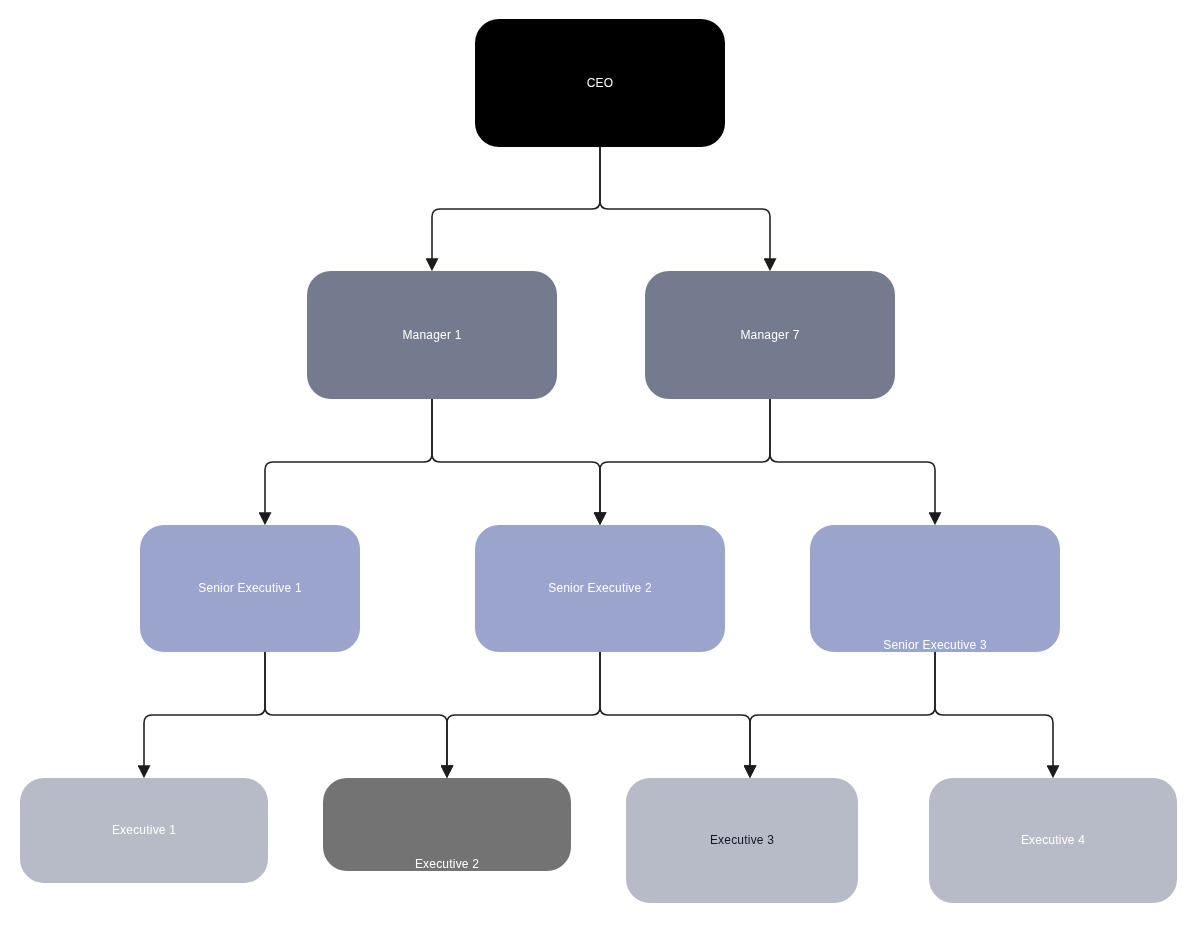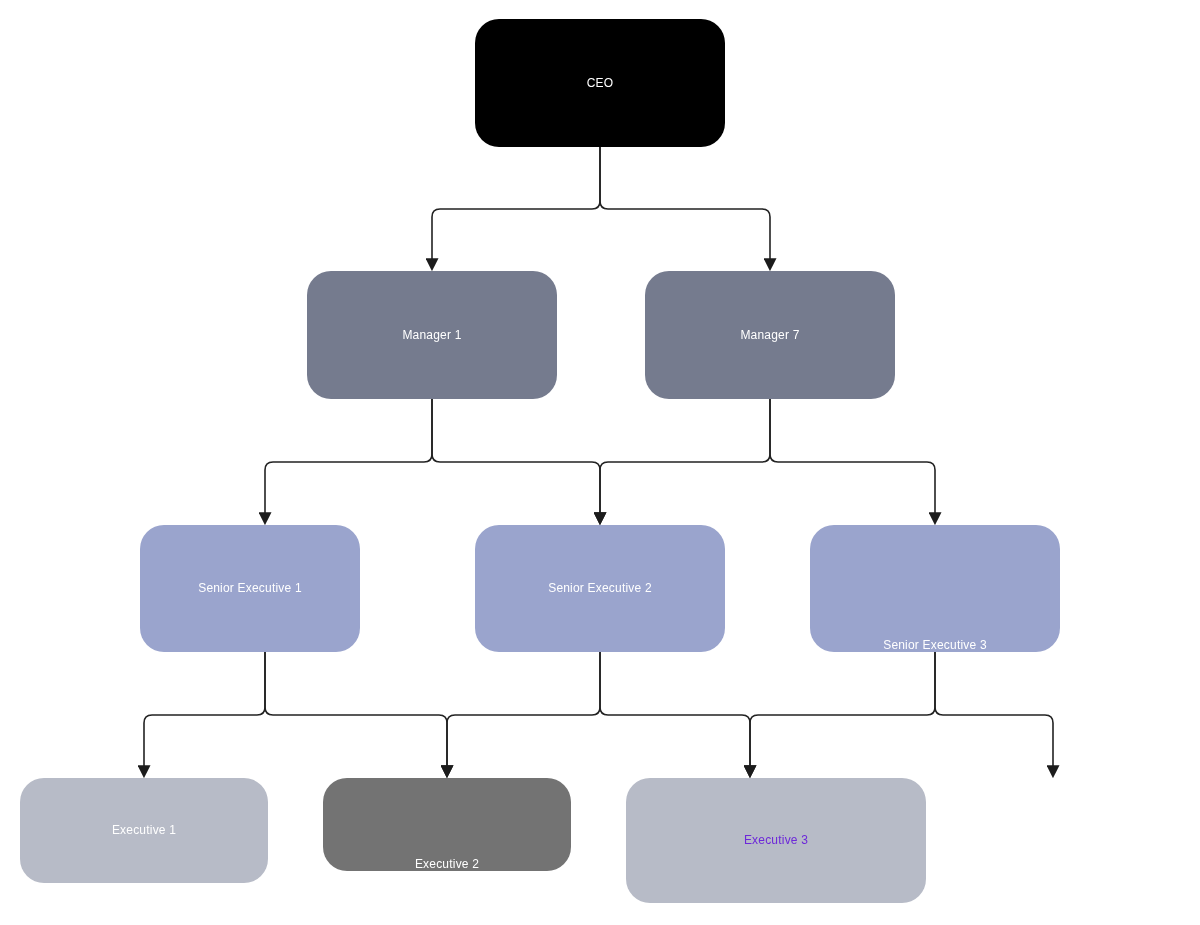--- a/index.html
+++ b/index.html
@@ -92,17 +92,20 @@
       </div>
       <div class="node" style="left: 810px; top: 525px; width: 250px; height: 127px; background: rgb(154, 164, 205); color: rgb(255, 255, 255); align-items: flex-end;">
         <span class="node-label">Senior Executive 3</span>
       </div>
       <div class="node" style="left: 20px; top: 778px; width: 248px; height: 105px; background: rgb(183, 187, 199); color: rgb(255, 255, 255);">
         <span class="node-label">Executive 1</span>
       </div>
       <div class="node" style="left: 323px; top: 778px; width: 248px; height: 93px; background: #737373; color: rgb(255, 255, 255); align-items: flex-end;">
         <span class="node-label">Executive 2</span>
       </div>
-      <div class="node" style="left: 626px; top: 778px; width: 300px; height: 125px; background: rgb(183, 187, 199); color: #6d28d9;">
+      <div class="node" style="left: 626px; top: 778px; width: 232px; height: 125px; background: rgb(183, 187, 199); color: #0f172a;">
         <span class="node-label">Executive 3</span>
+      </div>
+      <div class="node" style="left: 929px; top: 778px; width: 248px; height: 125px; background: rgb(183, 187, 199); color: rgb(255, 255, 255);">
+        <span class="node-label">Executive 4</span>
       </div>
     </div>
 </div>
 
 </body></html>

